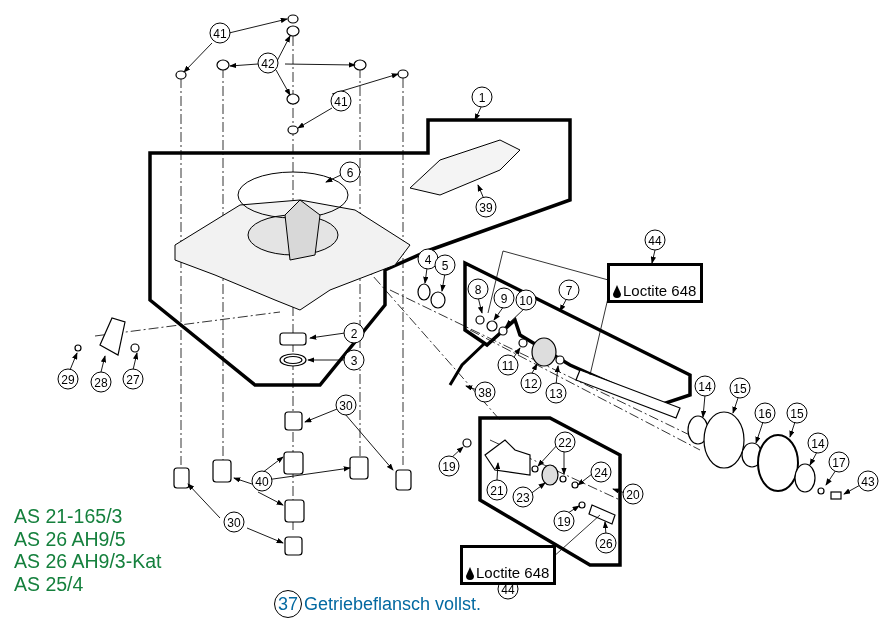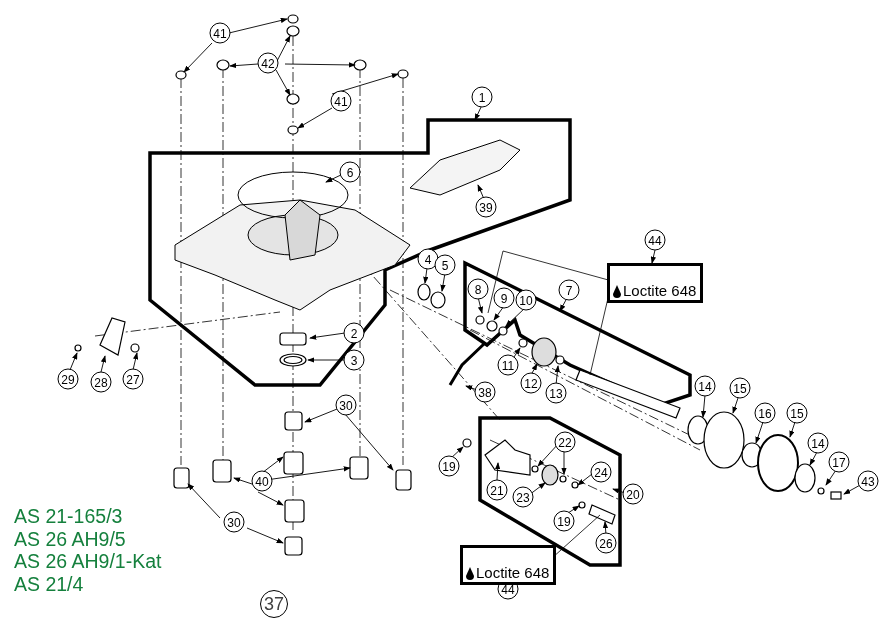--- a/index.html
+++ b/index.html
@@ -1,20 +1,20 @@
 <!DOCTYPE html>
 <html><head>
 <meta charset="utf-8">
 <style>
   html, body { margin: 0; padding: 0; background: #ffffff; }
   body { width: 890px; height: 627px; position: relative; overflow: hidden; font-family: "Liberation Sans", sans-serif; }
   #canvas { position: absolute; left: 0; top: 0; }
   .models { position: absolute; left: 14px; top: 485px; font-size: 19.5px; line-height: 22.5px; color: #15803d; margin-top: 20px; }
   .models div { white-space: nowrap; }
-  .legend-note { position: absolute; left: 260px; top: 590px; display: flex; align-items: center; font-size: 18px; color: #404040; }
+  .legend-note { position: absolute; left: 274px; top: 590px; display: flex; align-items: center; font-size: 18px; color: #0369a1; }
   .legend-note .num { width: 26px; height: 26px; border: 1.2px solid #000; border-radius: 50%; display: flex; align-items: center; justify-content: center; font-size: 18px; margin-right: 2px; }
   .loctite { position: absolute; border: 3px solid #000; background: #fff; font-size: 15px; height: 18px; line-height: 18px; padding: 16px 4px 0 3px; display: flex; align-items: center; white-space: nowrap; }
   .loctite .drop { width: 8px; height: 13px; margin-right: 2px; }
   text.callout { font-family: "Liberation Sans", sans-serif; font-size: 12px; text-anchor: middle; dominant-baseline: central; }
 </style>
 </head>
 <body>
 
 <svg id="canvas" width="890" height="627" viewBox="0 0 890 627">
   <defs>
@@ -345,26 +345,27 @@
       <g>
         <circle cx="868" cy="481" r="10" fill="#fff" stroke="#000" stroke-width="1"></circle>
         <text x="868" y="482" class="callout">43</text>
       </g>
     </g>
 </svg>
 
 <div class="models">
   <div>AS 21-165/3</div>
   <div>AS 26 AH9/5</div>
-  <div>AS 26 AH9/1-Kat</div>
-  <div>AS 21/4</div>
+  <div>AS 26 AH9/3-Kat</div>
+  <div>AS 25/4</div>
 </div>
 
 <div class="legend-note">
   <span class="num">37</span>
+  <span>Getriebeflansch vollst.</span>
 </div>
 
 <div class="loctite" style="left:607px; top:263px;">
   <svg class="drop" viewBox="0 0 8 13">
       <path d="M4,0 L8,9 A4,4 0 0 1 0,9 Z" fill="#000"></path>
     </svg>
   <span>Loctite 648</span>
 </div>
 <div class="loctite" style="left:460px; top:545px;">
   <svg class="drop" viewBox="0 0 8 13">

